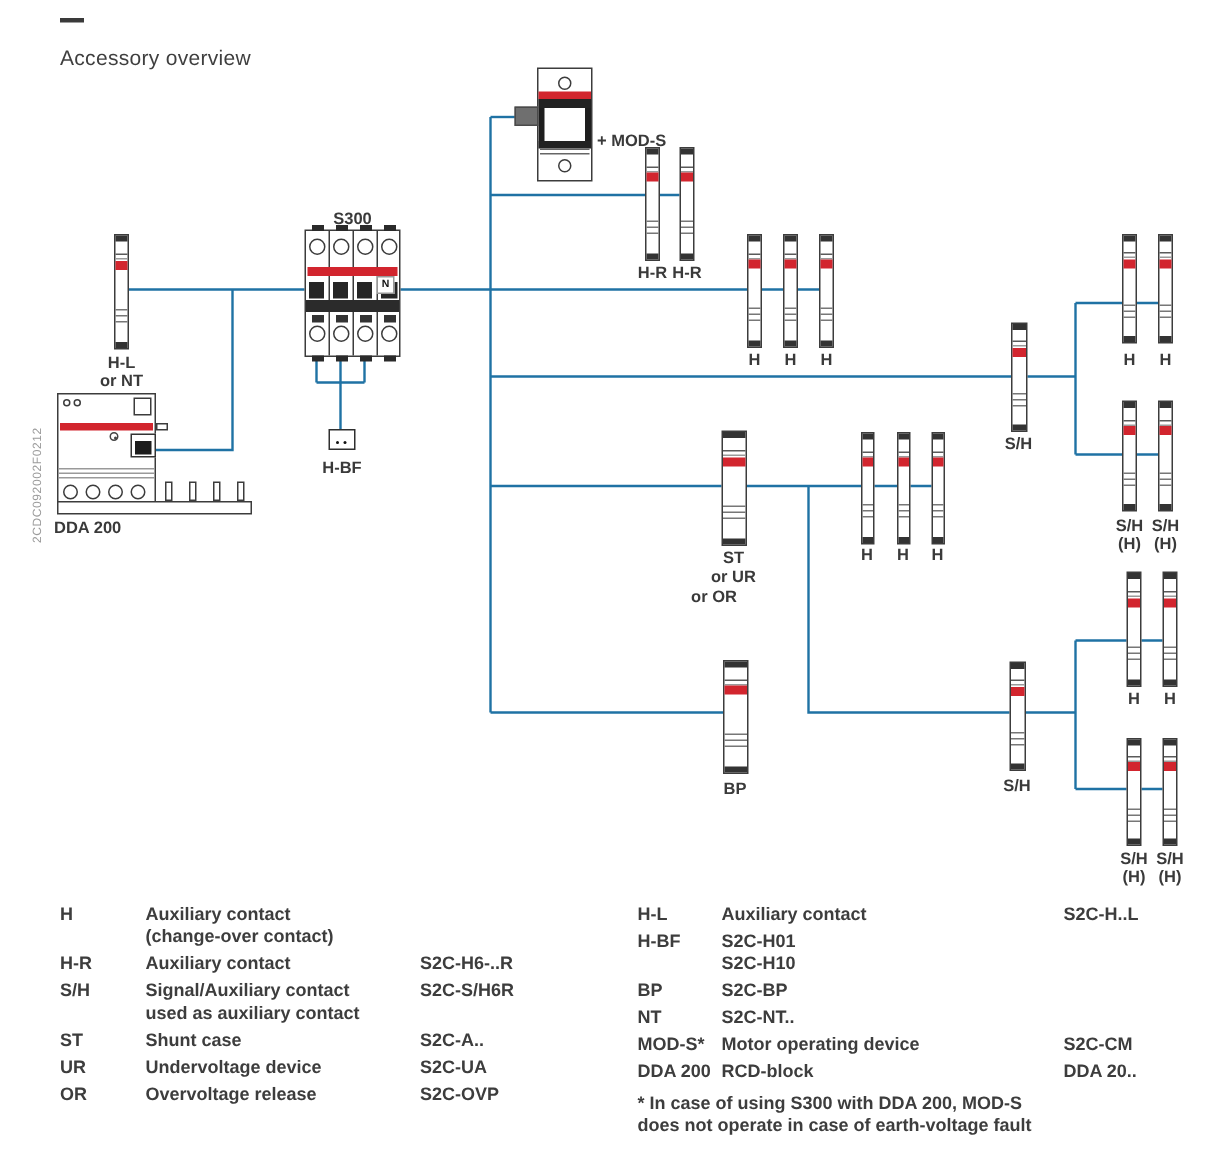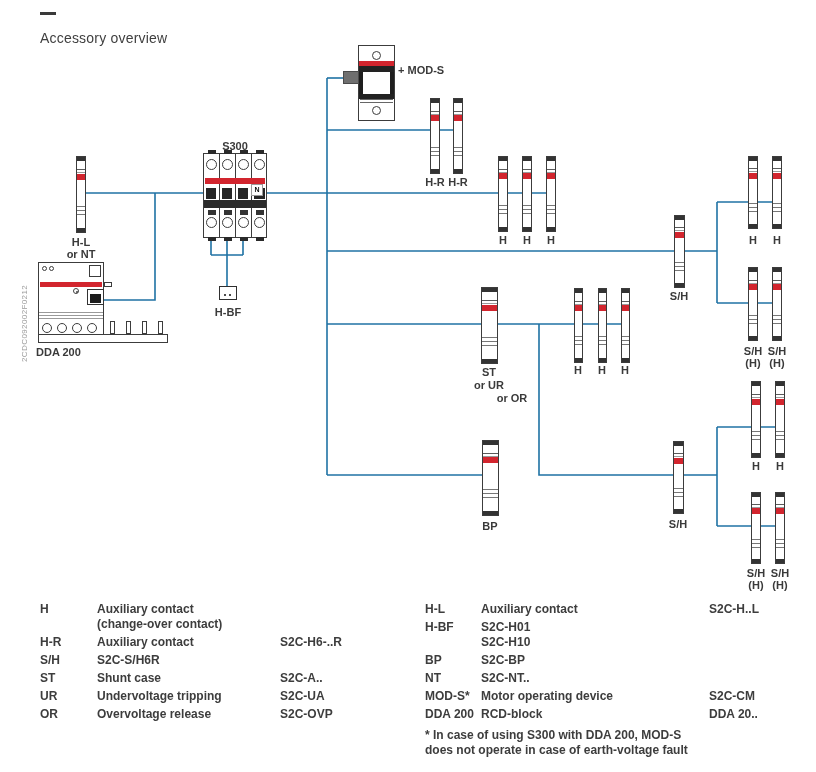--- a/index.html
+++ b/index.html
@@ -196,21 +196,21 @@
   <div class="mods">
     <i class="mcir" style="top:5px"></i>
     <i class="mred"></i>
     <i class="mbar1"></i>
     <i class="mwin"></i>
     <i class="mbar2"></i>
     <i class="mrow"></i>
     <i class="mcir" style="bottom:5px"></i>
   </div>
   <div class="mconn"></div>
-  <div class="dlb lft" style="left:398px;top:64px">+ MOD-S</div>
+  <div class="dlb lft" style="left:398px;top:88px">+ MOD-S</div>
 
   <div class="dev" style="left:430px;top:98px;width:10px;height:76px">
     <i class="ct"></i>
       <i class="pl"></i>
       <i class="rb"></i>
       <i class="sg"></i>
       <i class="cb"></i>
   </div>
   <div class="dev" style="left:453px;top:98px;width:10px;height:76px">
     <i class="ct"></i>
@@ -294,21 +294,21 @@
 
   <div class="dev" style="left:481px;top:287px;width:17px;height:77px">
     <i class="ct"></i>
       <i class="pl"></i>
       <i class="rb"></i>
       <i class="sg"></i>
       <i class="cb"></i>
   </div>
   <div class="dlb" style="left:467px;top:366px">ST</div>
   <div class="dlb" style="left:467px;top:379px">or UR</div>
-  <div class="dlb" style="left:490px;top:392px">or OR</div>
+  <div class="dlb" style="left:454px;top:392px">or OR</div>
 
   <div class="dev" style="left:574px;top:288px;width:9px;height:75px">
     <i class="ct"></i>
       <i class="pl"></i>
       <i class="rb"></i>
       <i class="sg"></i>
       <i class="cb"></i>
   </div>
   <div class="dev" style="left:598px;top:288px;width:9px;height:75px">
     <i class="ct"></i>
@@ -389,30 +389,32 @@
         <span class="desc">Auxiliary contact
 (change-over contact)</span>
       </div>
       <div class="lrow">
         <span class="term">H-R</span>
         <span class="desc">Auxiliary contact</span>
         <span class="code">S2C-H6-..R</span>
       </div>
       <div class="lrow">
         <span class="term">S/H</span>
+        <span class="desc">Signal/Auxiliary contact
+used as auxiliary contact</span>
         <span class="code">S2C-S/H6R</span>
       </div>
       <div class="lrow">
         <span class="term">ST</span>
         <span class="desc">Shunt case</span>
         <span class="code">S2C-A..</span>
       </div>
       <div class="lrow">
         <span class="term">UR</span>
-        <span class="desc">Undervoltage tripping</span>
+        <span class="desc">Undervoltage device</span>
         <span class="code">S2C-UA</span>
       </div>
       <div class="lrow">
         <span class="term">OR</span>
         <span class="desc">Overvoltage release</span>
         <span class="code">S2C-OVP</span>
       </div>
     </div>
     <div class="lcol right">
       <div class="lrow">

